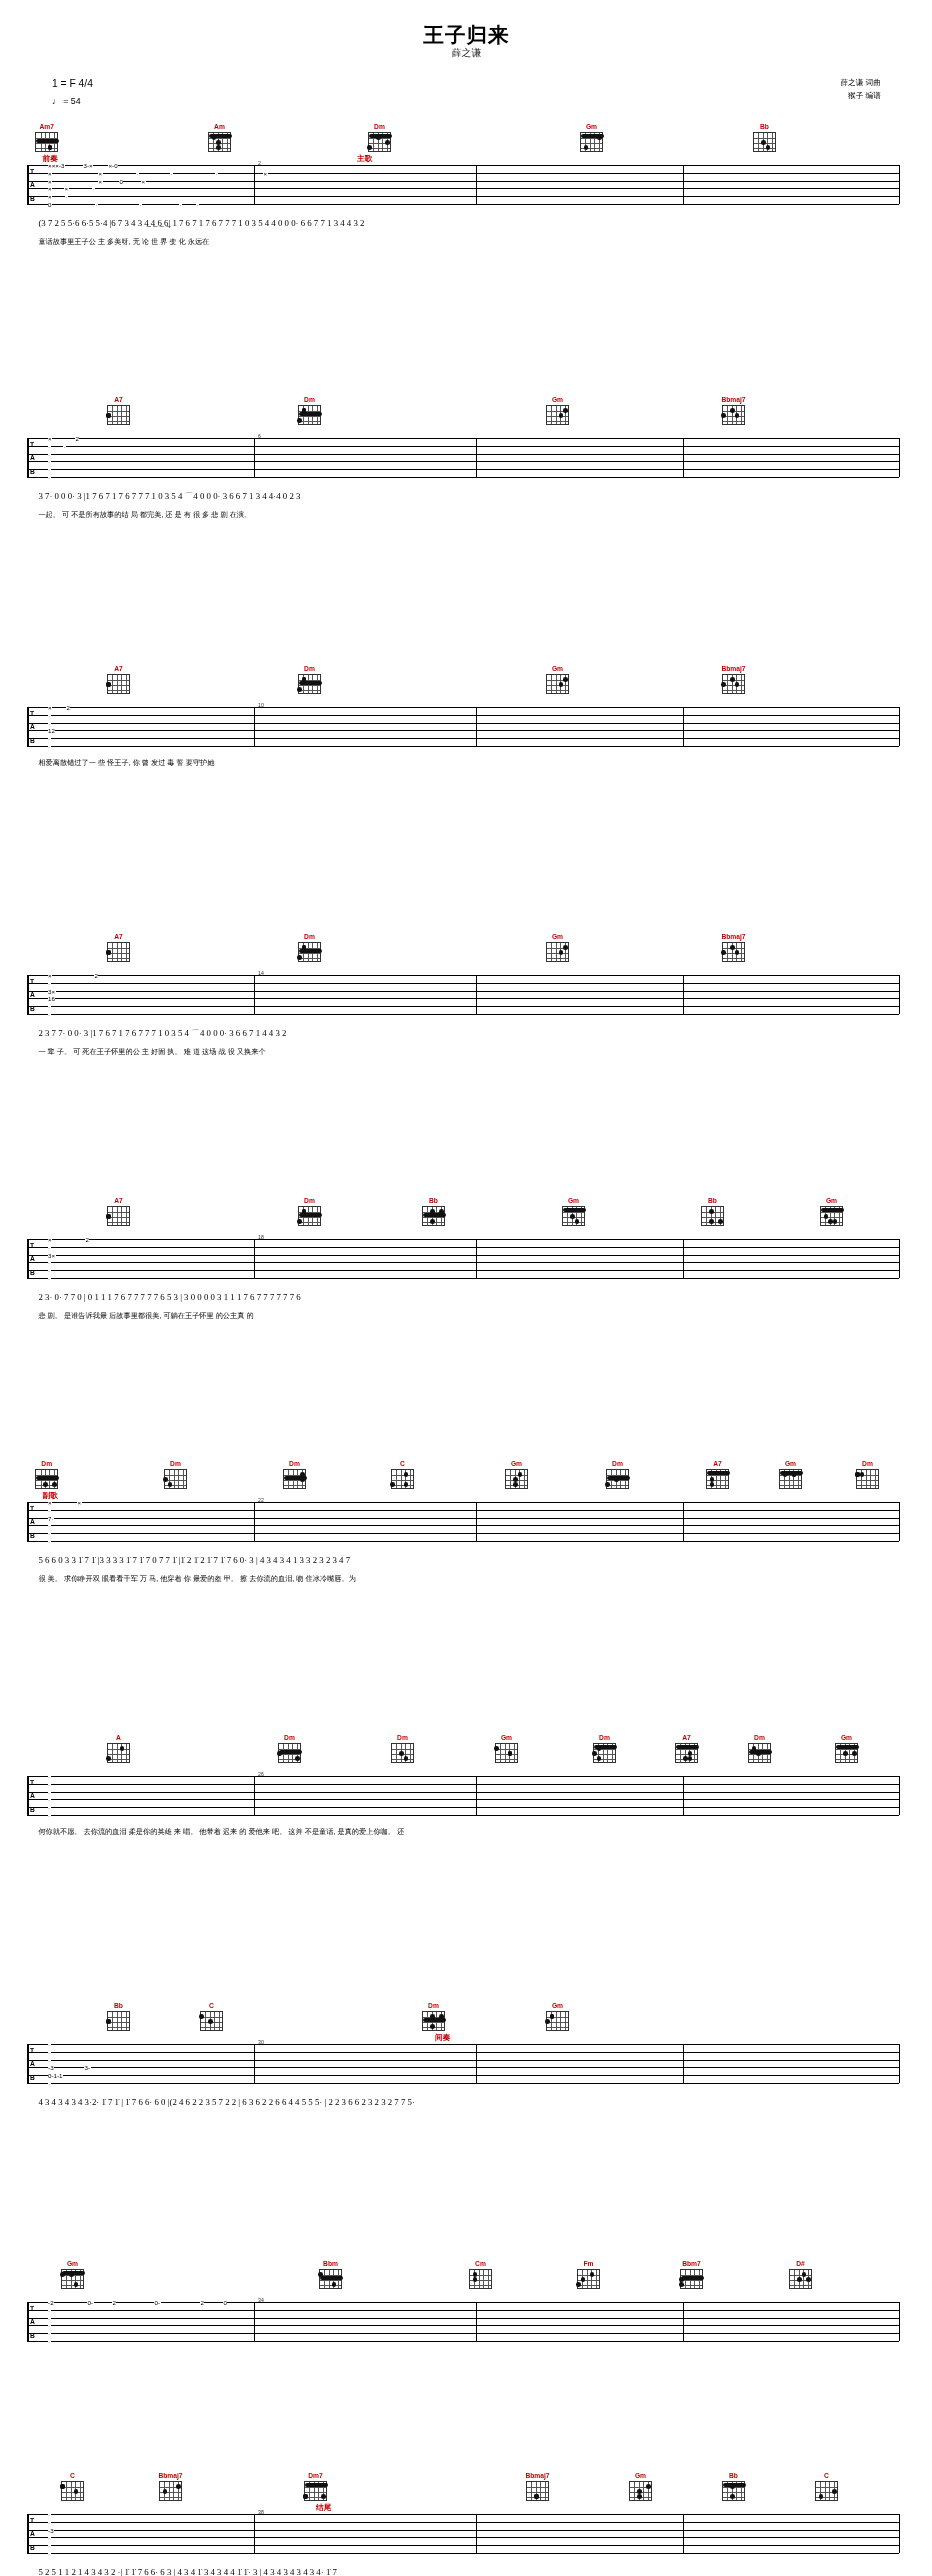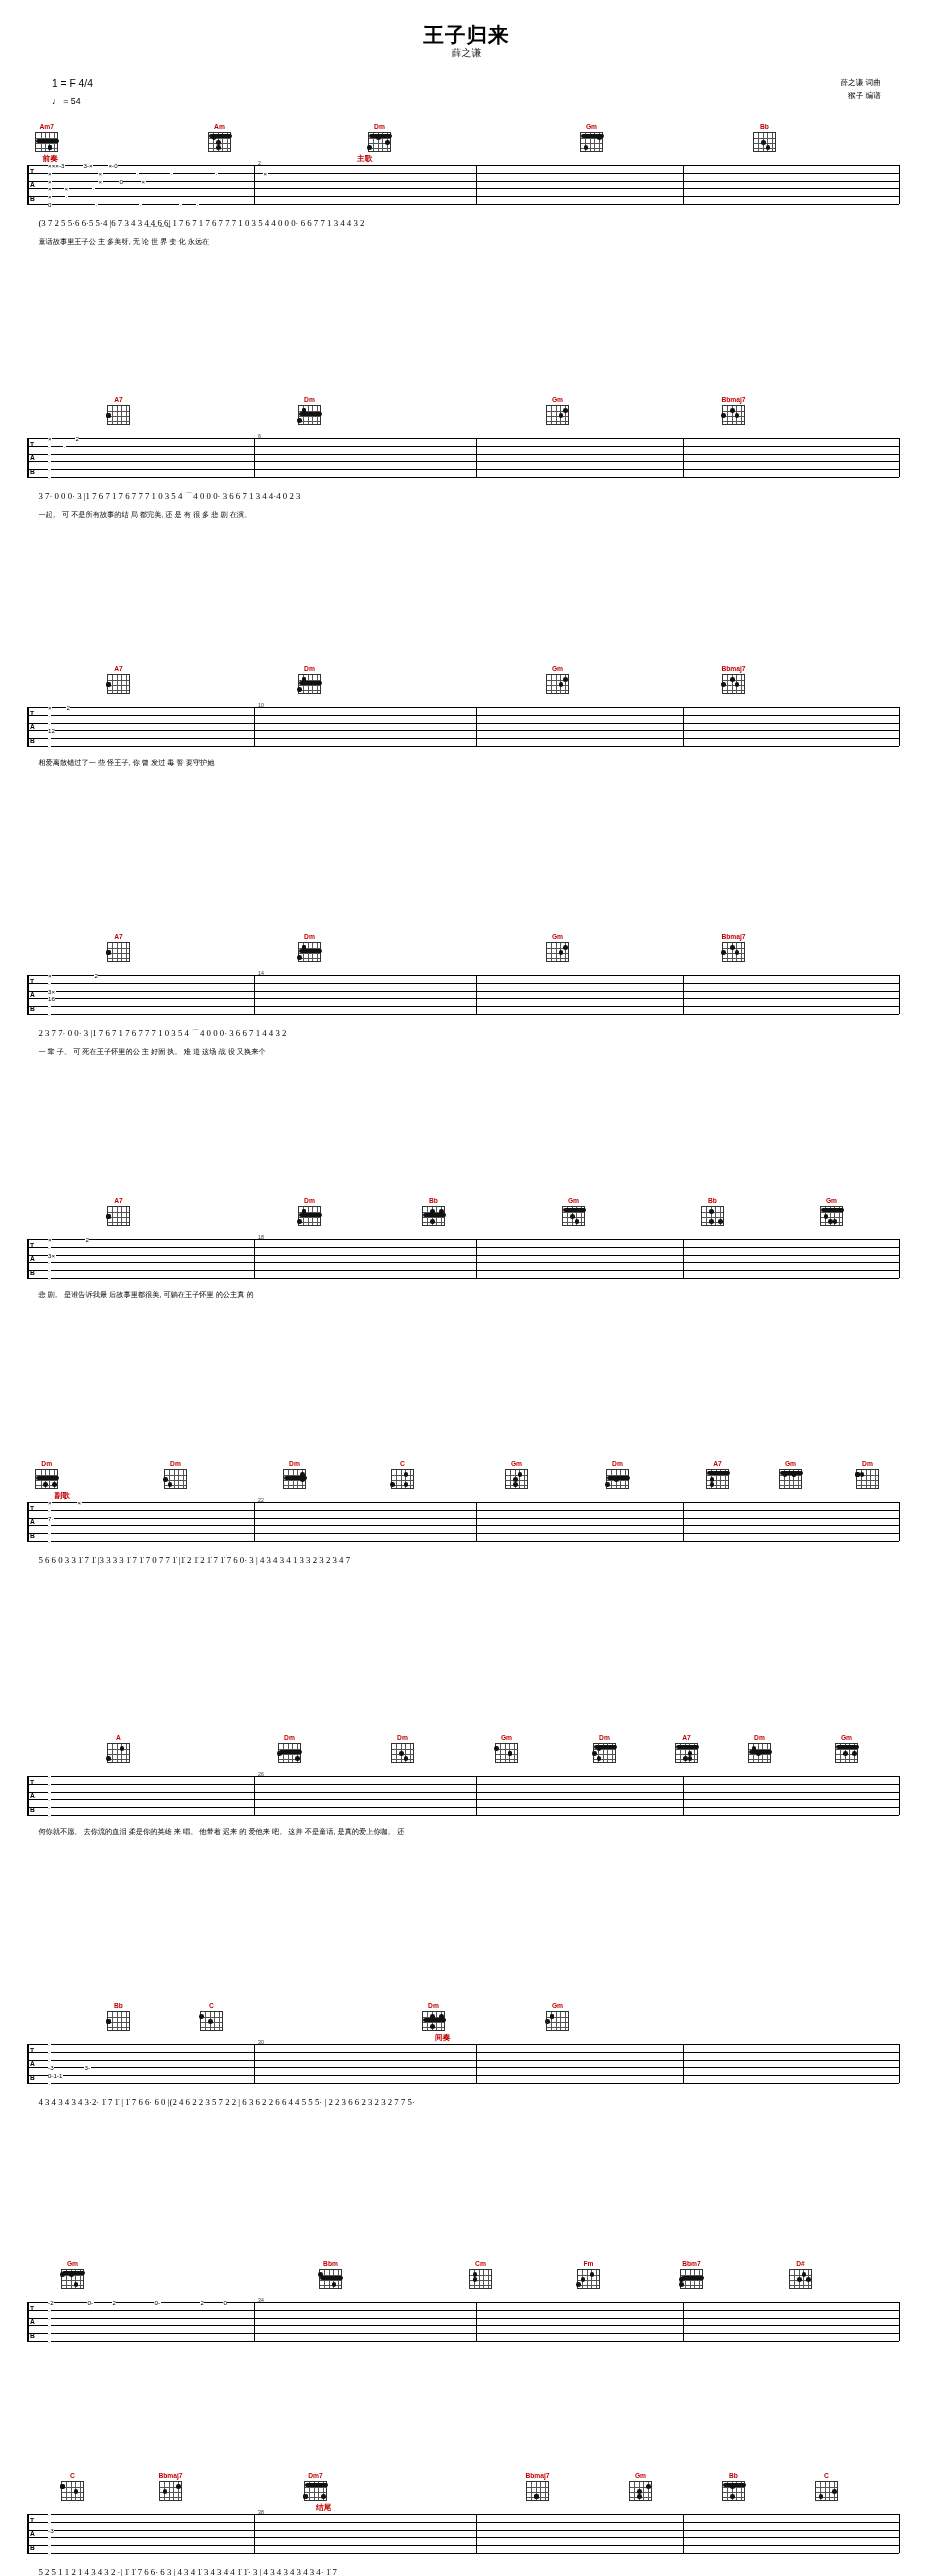--- a/index.html
+++ b/index.html
@@ -621,20 +621,23 @@
             <div class="num" style="left: 20.6px; top: 0px;">×</div>
             <div class="num" style="left: 58px; top: 0px;">2</div>
             <div class="num" style="left: 20.6px; top: 7.7px;">·</div>
             <div class="num" style="left: 20.6px; top: 15.5px;">3×</div>
             <div class="num" style="left: 20.6px; top: 23px;">·</div>
             <div class="num" style="left: 20.6px; top: 31px;">·</div>
             <div class="num" style="left: 20.6px; top: 39px;">·</div>
             <div class="measnum" style="left: 231px; top: -2.1px;">18</div>
           </div>
         </div>
+        <div class="rhythm">
+          <div class="rnum" style="left: 11.4px; top: 2.1px;">2 3·       0·     7 7   0  | 0   1 1 1 7 6 7 7 7 7 7 6 5 3 |  3    0     0     0              0 3 1 1 1 7 6 7 7 7 7 7 7   6</div>
+        </div>
         <div class="lyrics">
           <div class="ly" style="left: 11.4px; top: 0px;">悲         剧。          是谁告诉我最  后故事里都很美,                                             可躺在王子怀里 的公主真 的</div>
         </div>
       </div>
       <div class="system" style="top: 1461px;">
         <div class="chordrow">
           <div class="chord" style="left: 5.2px;">
             <div class="name">Dm</div>
             <div class="grid">
               <div class="v" style="left: 4.4px;"></div>
@@ -771,21 +774,21 @@
               <div class="v" style="left: 18px;"></div>
               <div class="h" style="top: 4.9px;"></div>
               <div class="h" style="top: 9.8px;"></div>
               <div class="h" style="top: 14.7px;"></div>
               <div class="dot" style="left: -1.8px; top: 2.1px;"></div>
               <div class="dot" style="left: 2.6px; top: 2.1px;"></div>
               <div class="dot" style="left: -1.8px; top: 2.1px;"></div>
             </div>
             <div class="marks"></div>
           </div>
-          <div class="sectionlabel" style="left: 15.5px; top: 30px; margin-left: 12px;">副歌</div>
+          <div class="sectionlabel" style="left: 15.5px; top: 30px;">副歌</div>
         </div>
         <div class="staffwrap">
           <div class="staff">
             <div class="line" style="top: 3.1px;"></div>
             <div class="line" style="top: 11px;"></div>
             <div class="line" style="top: 18.6px;"></div>
             <div class="line" style="top: 26px;"></div>
             <div class="line" style="top: 34px;"></div>
             <div class="line" style="top: 42px;"></div>
             <div class="blthick" style="left: 0px; top: 3.1px; height: 39px;"></div>
@@ -804,20 +807,23 @@
             <div class="num" style="left: 20.6px; top: 15.5px;">7·</div>
             <div class="num" style="left: 20.6px; top: 23px;">·</div>
             <div class="num" style="left: 20.6px; top: 31px;">·</div>
             <div class="num" style="left: 20.6px; top: 39px;">·</div>
             <div class="measnum" style="left: 231px; top: -2.1px;">22</div>
           </div>
         </div>
         <div class="rhythm">
           <div class="rnum" style="left: 11.4px; top: 2.1px;">5   6     6       0 3 3 1̇ 7 1̇ |3 3 3 3 1̇ 7   1̇ 7    0 7 7 1̇ |1̇ 2   1̇ 2 1̇ 7 1̇ 7 6 0· 3 | 4 3 4 3 4 1   3 3 2 3 2 3 4   7</div>
         </div>
+        <div class="lyrics">
+          <div class="ly" style="left: 11.4px; top: 0px;">很   美。       求你睁开双   眼看看千军 万 马,    他穿着   你   最爱的盔 甲。   擦  去你流的血泪, 吻  住冰冷嘴唇。为</div>
+        </div>
       </div>
       <div class="system" style="top: 1735px;">
         <div class="chordrow">
           <div class="chord" style="left: 77px;">
             <div class="name">A</div>
             <div class="grid">
               <div class="v" style="left: 4.4px;"></div>
               <div class="v" style="left: 9px;"></div>
               <div class="v" style="left: 13.3px;"></div>
               <div class="v" style="left: 18px;"></div>

